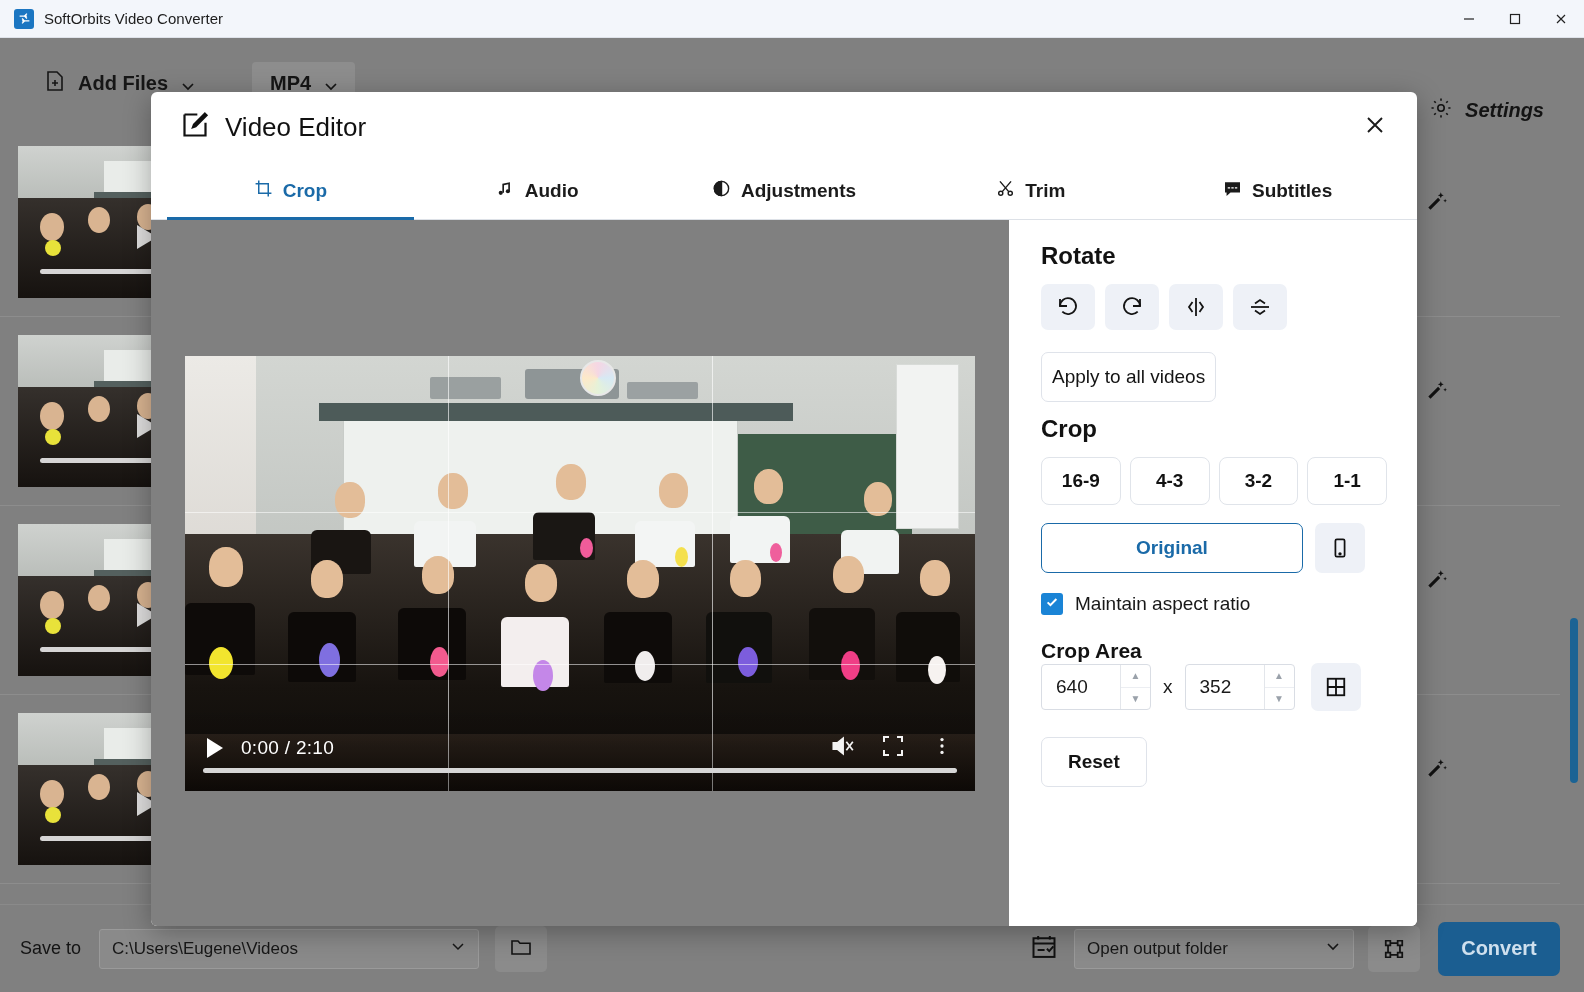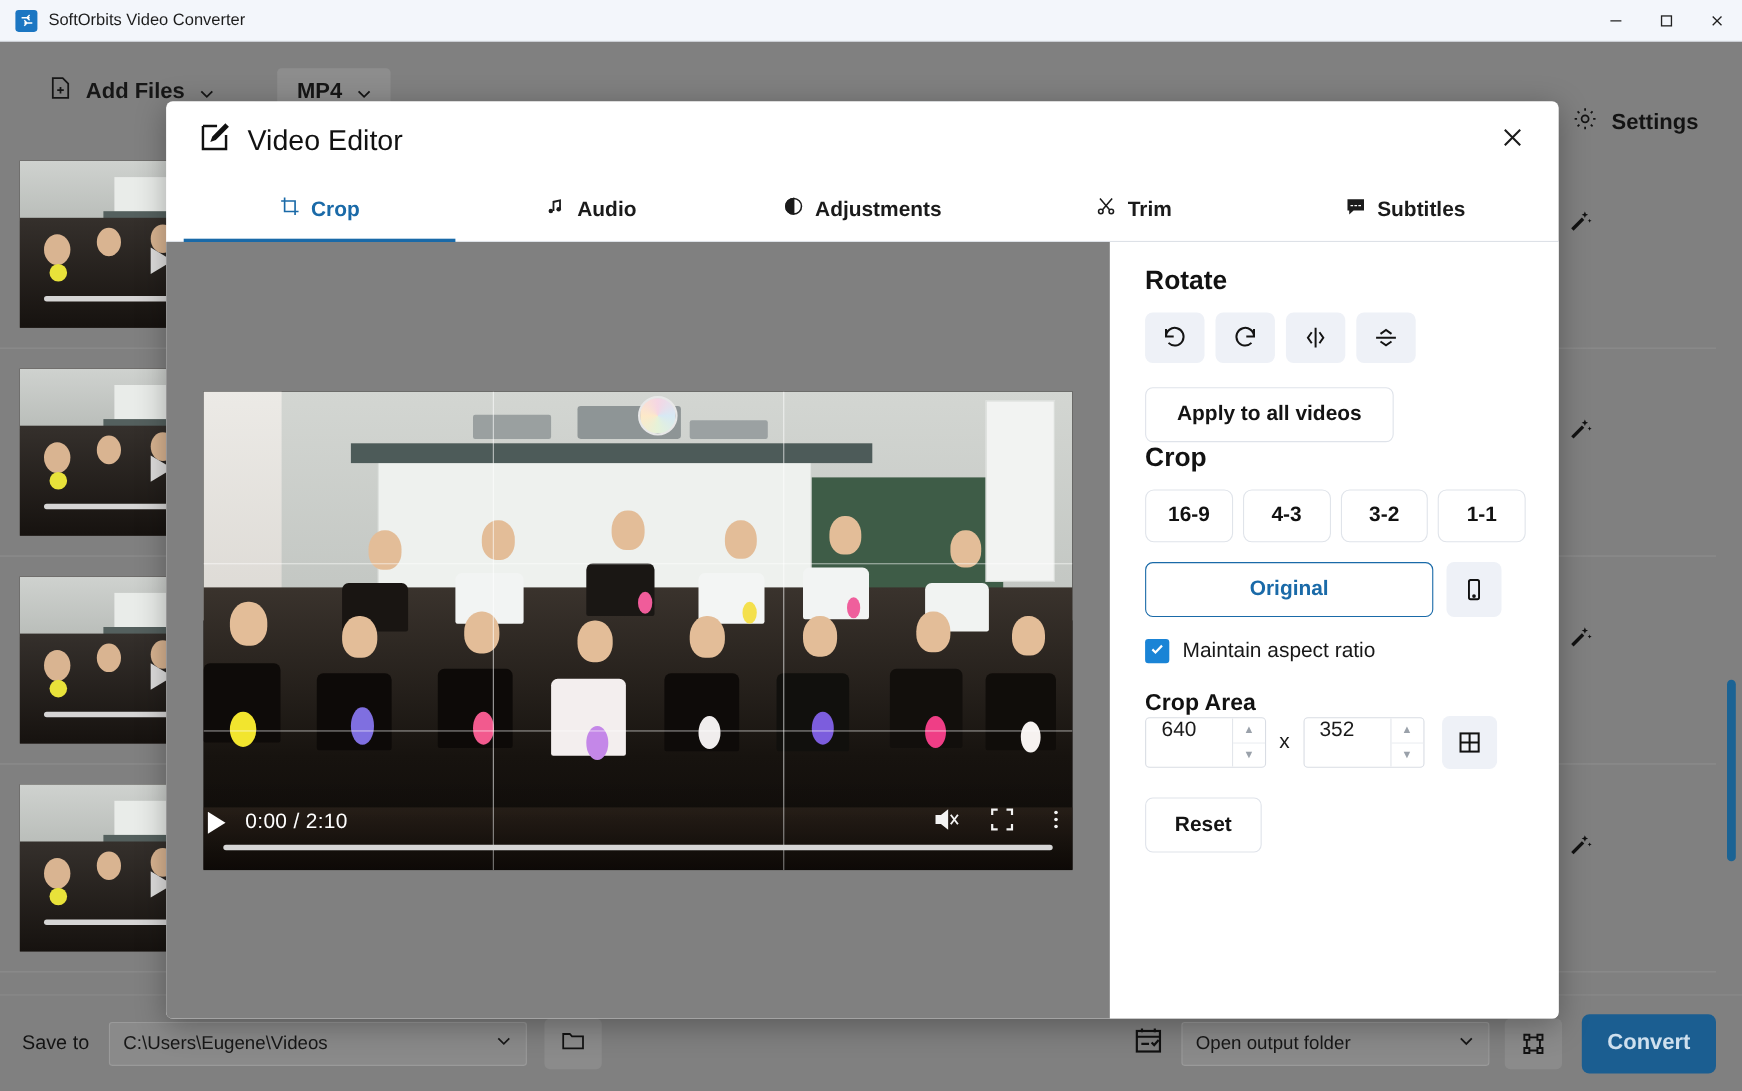--- a/index.html
+++ b/index.html
@@ -76,21 +76,21 @@
     width: 66px; height: 56px;
     border: 1px solid #5e6b78;
     border-radius: 8px;
     display: flex; align-items: center; justify-content: center;
     color: #2d4a61;
   }
   .check-icon { color: #111; }
   .settings-btn {
     position: absolute; right: 40px; top: 58px;
     display: flex; align-items: center; gap: 12px;
-    font-size: 20px; font-weight: 600; color: #131313;
+    font-size: 20px; font-weight: 600; color: #131313; font-style: italic;
   }
 
   
   .filelist {
     position: absolute; left: 0; top: 128px;
     width: 1560px; height: 776px;
     background: #808080;
     overflow: hidden;
   }
   .file-row {
@@ -274,21 +274,21 @@
   .kid { position:absolute; border-radius:48% 48% 44% 44%; background:#e3bd98; }
   .body { position:absolute; border-radius:6px 6px 2px 2px; }
   .fl { position:absolute; border-radius:50%; }
   
   .cropgrid { position:absolute; inset:0; pointer-events:none; }
   .cg-v { position:absolute; top:0; bottom:0; width:1px; background:rgba(255,255,255,.62); }
   .cg-h { position:absolute; left:0; right:0; height:1px; background:rgba(255,255,255,.55); }
   
   .pctl {
     position:absolute; left:0; right:0; bottom:0; height:86px;
-    display:flex; align-items:center; padding:0 4px;
+    display:flex; align-items:center; padding:0 22px;
     color:#fff;
     background: linear-gradient(180deg, rgba(0,0,0,0) 0%, rgba(0,0,0,.28) 100%);
   }
   .pplay { width:0;height:0;border-left:16px solid #fff;
            border-top:10px solid transparent;border-bottom:10px solid transparent;
            margin-right:18px; }
   .ptime { font-size:19px; color:#fff; letter-spacing:.3px; }
   .pspace { flex:1; }
   .pic { margin-left: 26px; color:#fff; opacity:.95; }
   .pbar {
@@ -306,25 +306,25 @@
   .sec-title { font-size: 24px; font-weight: 700; color: #121212; margin-bottom: 14px; }
   .rot-row { display: flex; gap: 10px; margin-bottom: 22px; }
   .rot-btn {
     width: 54px; height: 46px;
     background: #eef1f7; border-radius: 7px;
     display: flex; align-items: center; justify-content: center;
     color: #141414;
   }
   .ghost-btn {
     display: inline-flex; align-items: center; justify-content: center;
-    height: 50px; padding: 0 28px;
+    height: 50px; padding: 0 10px;
     border: 1px solid #dfe3ea; border-radius: 7px;
     background: #fff;
-    font-size: 19px; font-weight: 700; color: #141414;
-    margin-bottom: 1px;
+    font-size: 19px; font-weight: 400; color: #141414;
+    margin-bottom: 13px;
   }
   .ratio-row { display: flex; gap: 9px; margin-bottom: 18px; }
   .ratio-btn {
     width: 83px; height: 48px;
     border: 1px solid #e0e4ea; border-radius: 8px;
     background: #fff;
     display: flex; align-items: center; justify-content: center;
     font-size: 19px; font-weight: 700; color: #121212;
   }
   .orig-row { display: flex; gap: 12px; align-items: flex-start; margin-bottom: 20px; }
@@ -346,21 +346,21 @@
     width: 22px; height: 22px; border-radius: 3px; background: #1a84d6;
     display: flex; align-items: center; justify-content: center; color: #fff;
     flex: none;
   }
   .chk-label { font-size: 19px; color: #181818; }
   .area-row { display: flex; align-items: center; gap: 12px; margin-bottom: 26px; }
   .spinner {
     width: 110px; height: 46px;
     border: 1px solid #d9dde4; border-radius: 4px;
     background: #fff;
-    display: flex; align-items: flex-start;
+    display: flex; align-items: center;
     overflow: hidden;
   }
   .spinner .val { flex: 1; padding-left: 14px; font-size: 19px; color: #1a1a1a; }
   .spinner .arrows {
     width: 30px; height: 100%;
     border-left: 1px solid #e3e6eb;
     display: flex; flex-direction: column;
   }
   .spinner .arrows > div {
     flex: 1; display: flex; align-items: center; justify-content: center;

